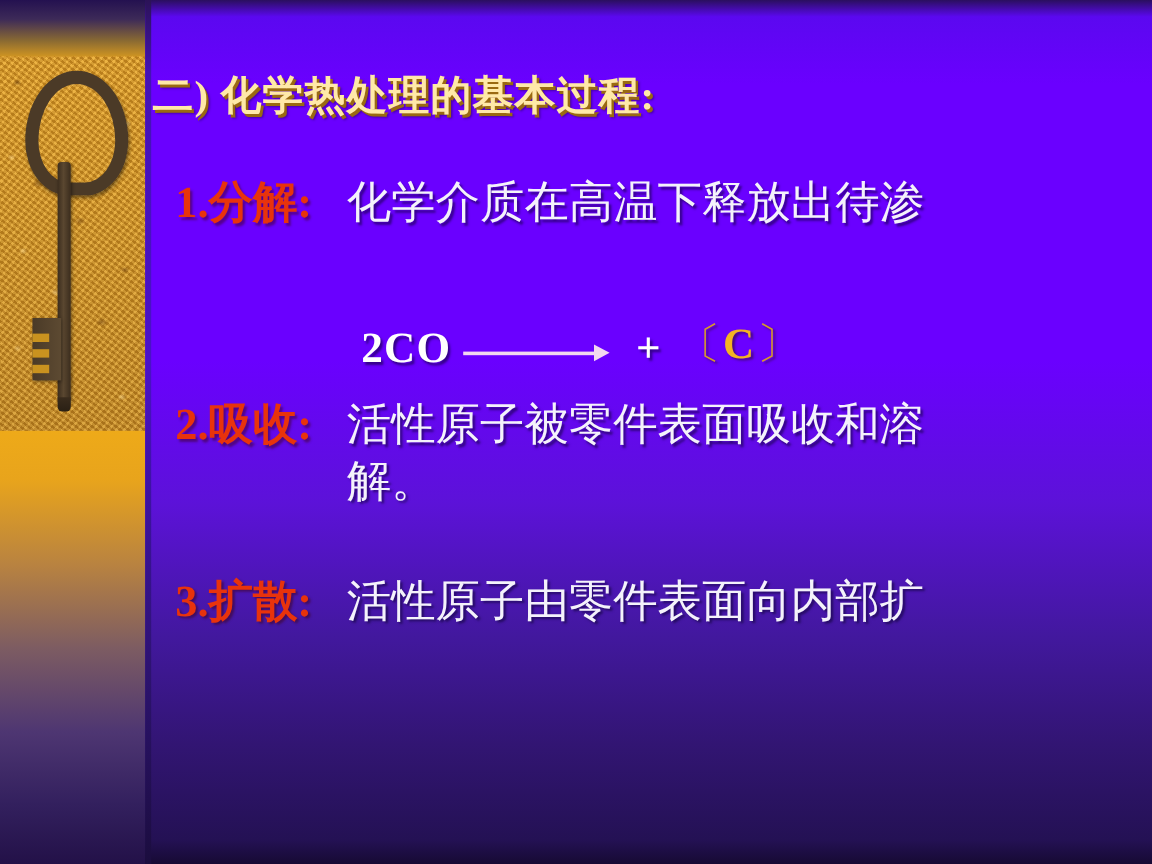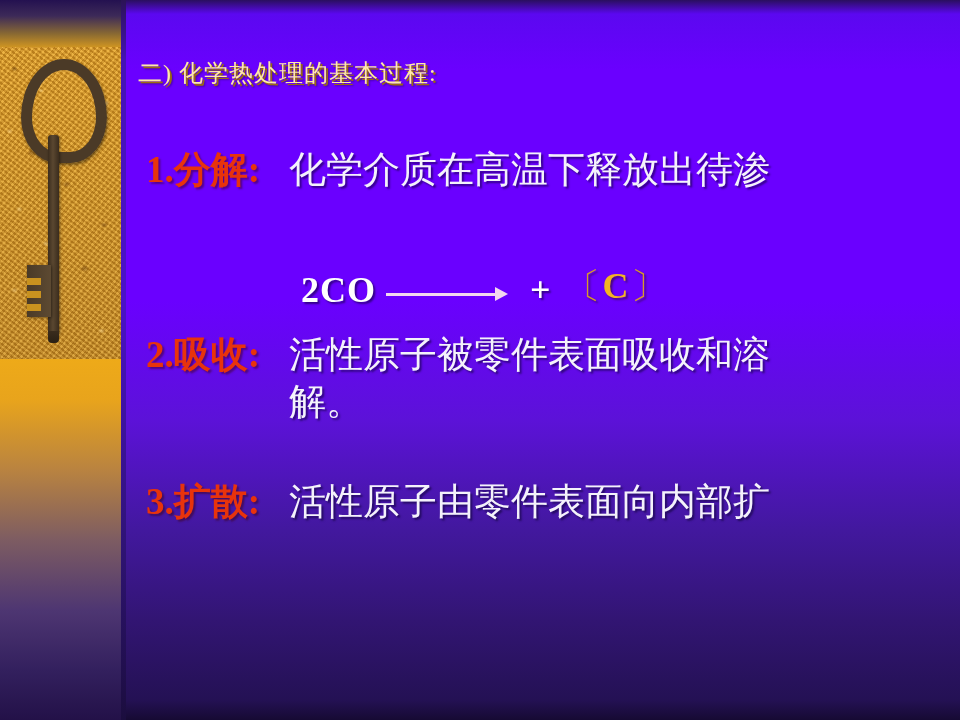--- a/index.html
+++ b/index.html
@@ -123,24 +123,24 @@
   }
 
   
   #content {
     position: absolute;
     left: 126px; top: 0;
     width: 834px; height: 720px;
   }
   #title {
     position: absolute;
-    left: 12px;
+    left: 1px;
     top: 57px;
-    font-size: 24px;
-    font-weight: normal;
+    font-size: 34px;
+    font-weight: bold;
     color: #ffe9a8;
     letter-spacing: 1px;
     text-shadow: 2px 2px 0 #9a6a11, 3px 3px 2px rgba(0,0,0,.35);
     white-space: nowrap;
   }
 
   .item {
     position: absolute;
     left: 0;
     width: 904px;

